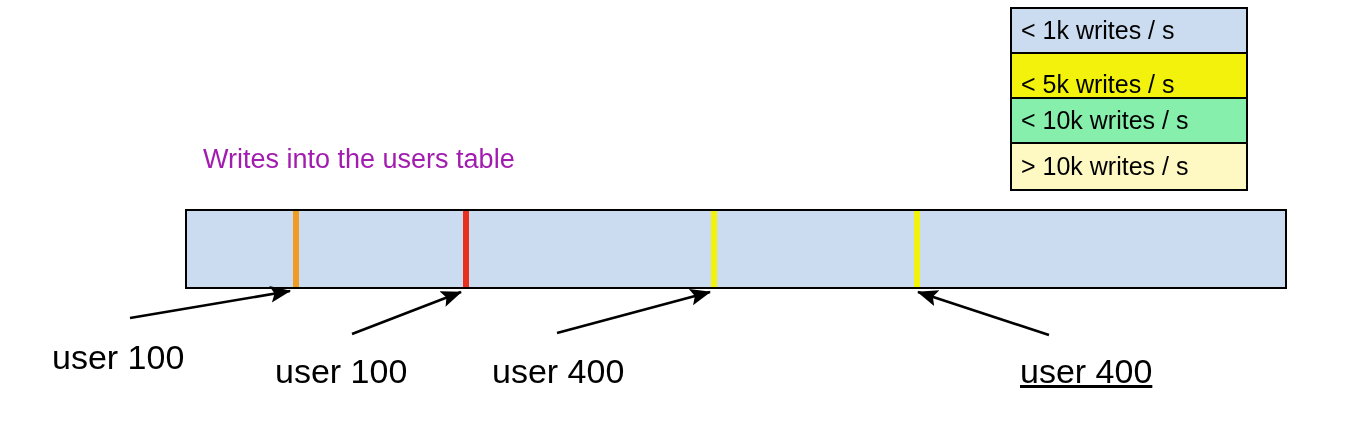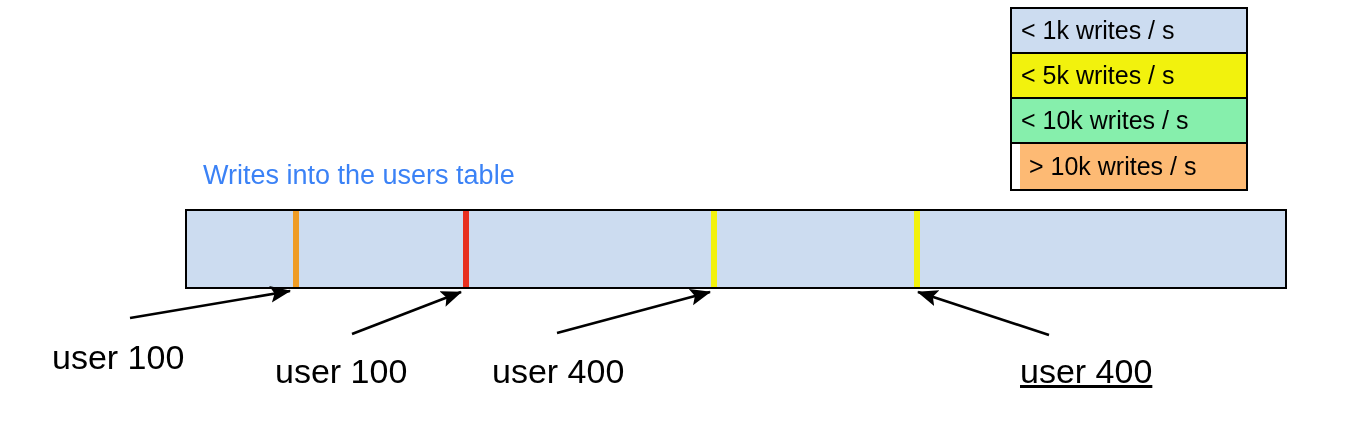--- a/index.html
+++ b/index.html
@@ -43,23 +43,23 @@
     font-size: 25px;
     color: #000000;
     line-height: 1;
     white-space: nowrap;
   }
 
   
   #caption {
     position: absolute;
     left: 203px;
-    top: 160px;
+    top: 144px;
     font-size: 27px;
-    color: #3b82f6;
+    color: #a21caf;
     white-space: nowrap;
   }
 
   
   #bar {
     position: absolute;
     left: 185px;
     top: 209px;
     width: 1102px;
     height: 80px;
@@ -93,27 +93,27 @@
 </style>
 </head>
 <body>
 
 <div id="canvas">
 
   <div id="legend">
     <div class="legend-row" style="background: rgb(204, 220, 240);">
       <span class="legend-label">&lt; 1k writes / s</span>
     </div>
-    <div class="legend-row" style="background: rgb(242, 242, 13);">
+    <div class="legend-row" style="background: rgb(242, 242, 13); align-items: flex-end;">
       <span class="legend-label">&lt; 5k writes / s</span>
     </div>
     <div class="legend-row" style="background: #86efac;">
       <span class="legend-label">&lt; 10k writes / s</span>
     </div>
-    <div class="legend-row" style="background: #fdba74; margin-left: 8px;">
+    <div class="legend-row" style="background: #fef9c3;">
       <span class="legend-label">&gt; 10k writes / s</span>
     </div>
   </div>
 
   <div id="caption">Writes into the users table</div>
 
   <div id="bar" style="background: rgb(204, 220, 240); border-color: rgb(0, 0, 0);">
     <div class="divider" style="background: rgb(239, 156, 36); left: 9.62%;"></div>
     <div class="divider" style="background: rgb(232, 48, 31); left: 25.14%;"></div>
     <div class="divider" style="background: rgb(242, 242, 13); left: 47.73%;"></div>

